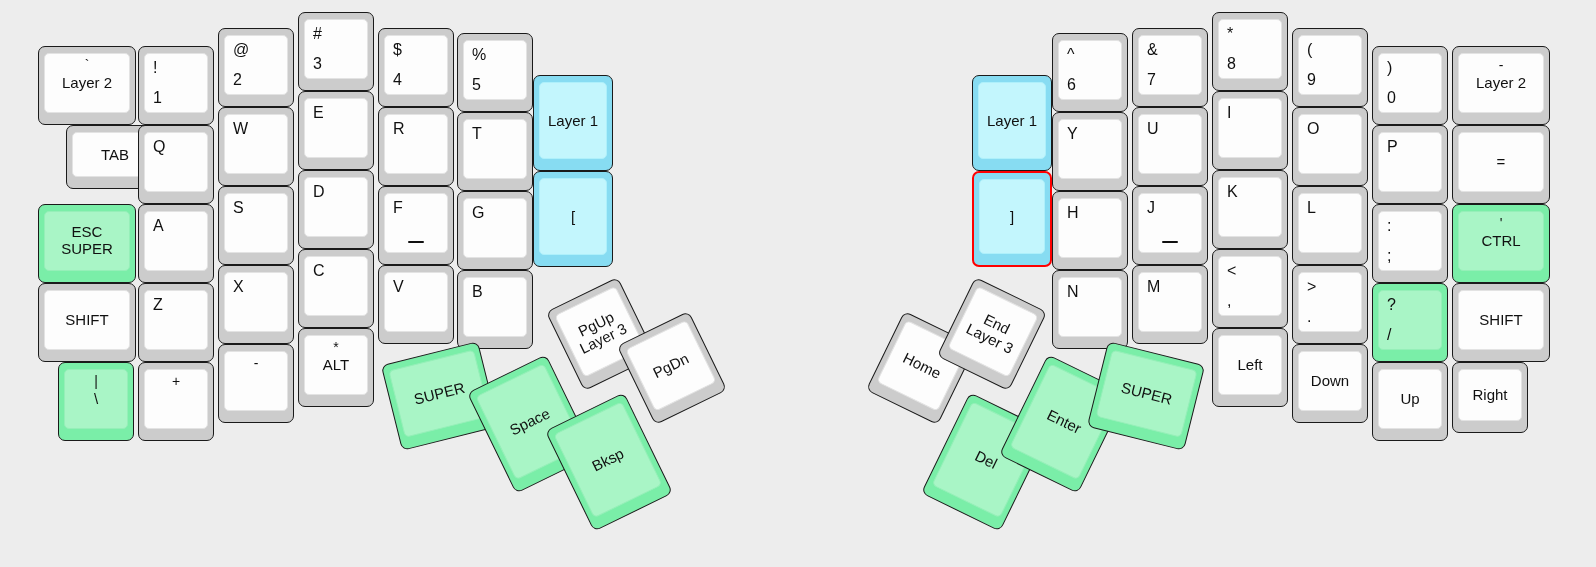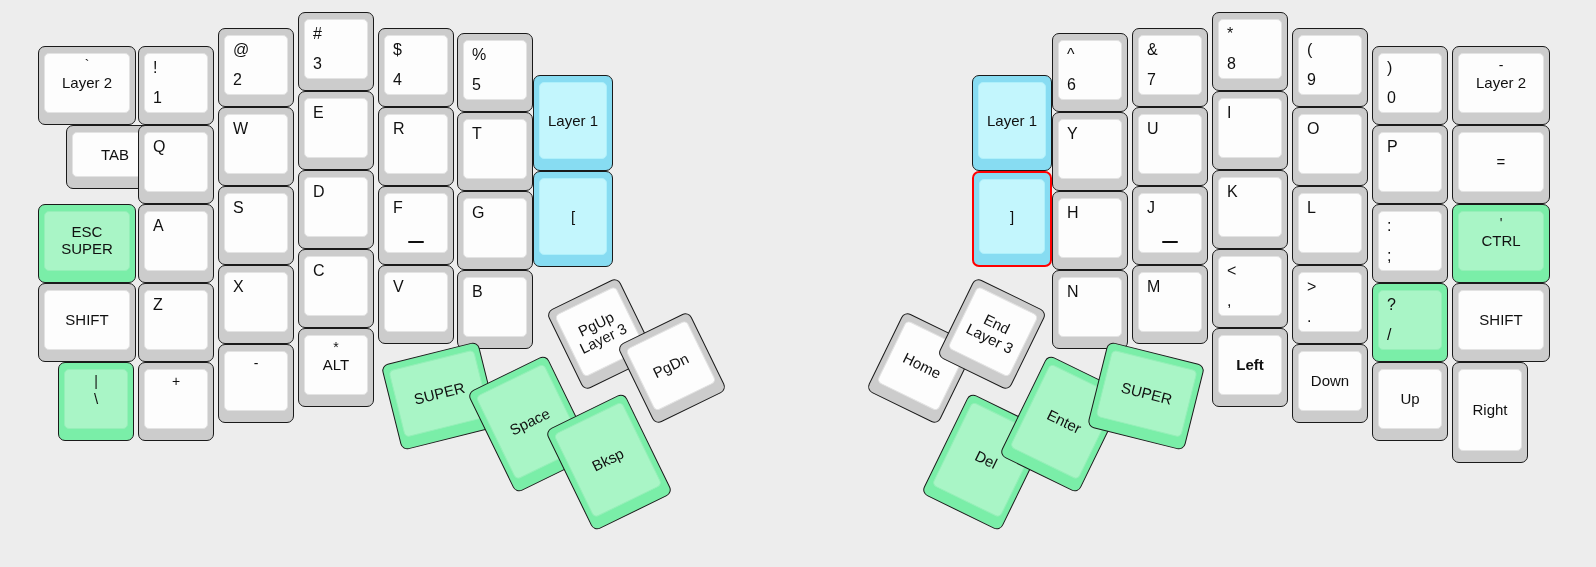--- a/index.html
+++ b/index.html
@@ -388,36 +388,36 @@
       <div class="cap">
         <div class="legend tl">?</div>
         <div class="legend bl">/</div>
       </div>
     </div>
     <div class="key" style="left: 1452px; top: 283px; width: 98px; height: 79px;">
       <div class="cap">
         <div class="legend center">SHIFT</div>
       </div>
     </div>
-    <div class="key" style="left: 1212px; top: 328px; width: 76px; height: 79px; font-weight: bold;">
+    <div class="key" style="left: 1212px; top: 328px; width: 76px; height: 79px;">
       <div class="cap">
         <div class="legend center">Left</div>
       </div>
     </div>
     <div class="key" style="left: 1372px; top: 362px; width: 76px; height: 79px;">
       <div class="cap">
         <div class="legend center">Up</div>
       </div>
     </div>
     <div class="key" style="left: 1292px; top: 344px; width: 76px; height: 79px;">
       <div class="cap">
         <div class="legend center">Down</div>
       </div>
     </div>
-    <div class="key" style="left: 1452px; top: 362px; width: 76px; height: 101px;">
+    <div class="key" style="left: 1452px; top: 362px; width: 76px; height: 71px;">
       <div class="cap">
         <div class="legend center">Right</div>
       </div>
     </div>
     <div class="key" style="left: 881px; top: 324px; width: 80px; height: 88px; transform: rotate(26deg);">
       <div class="cap">
         <div class="legend center">Home</div>
       </div>
     </div>
     <div class="key" style="left: 952px; top: 290px; width: 80px; height: 88px; transform: rotate(26deg);">

